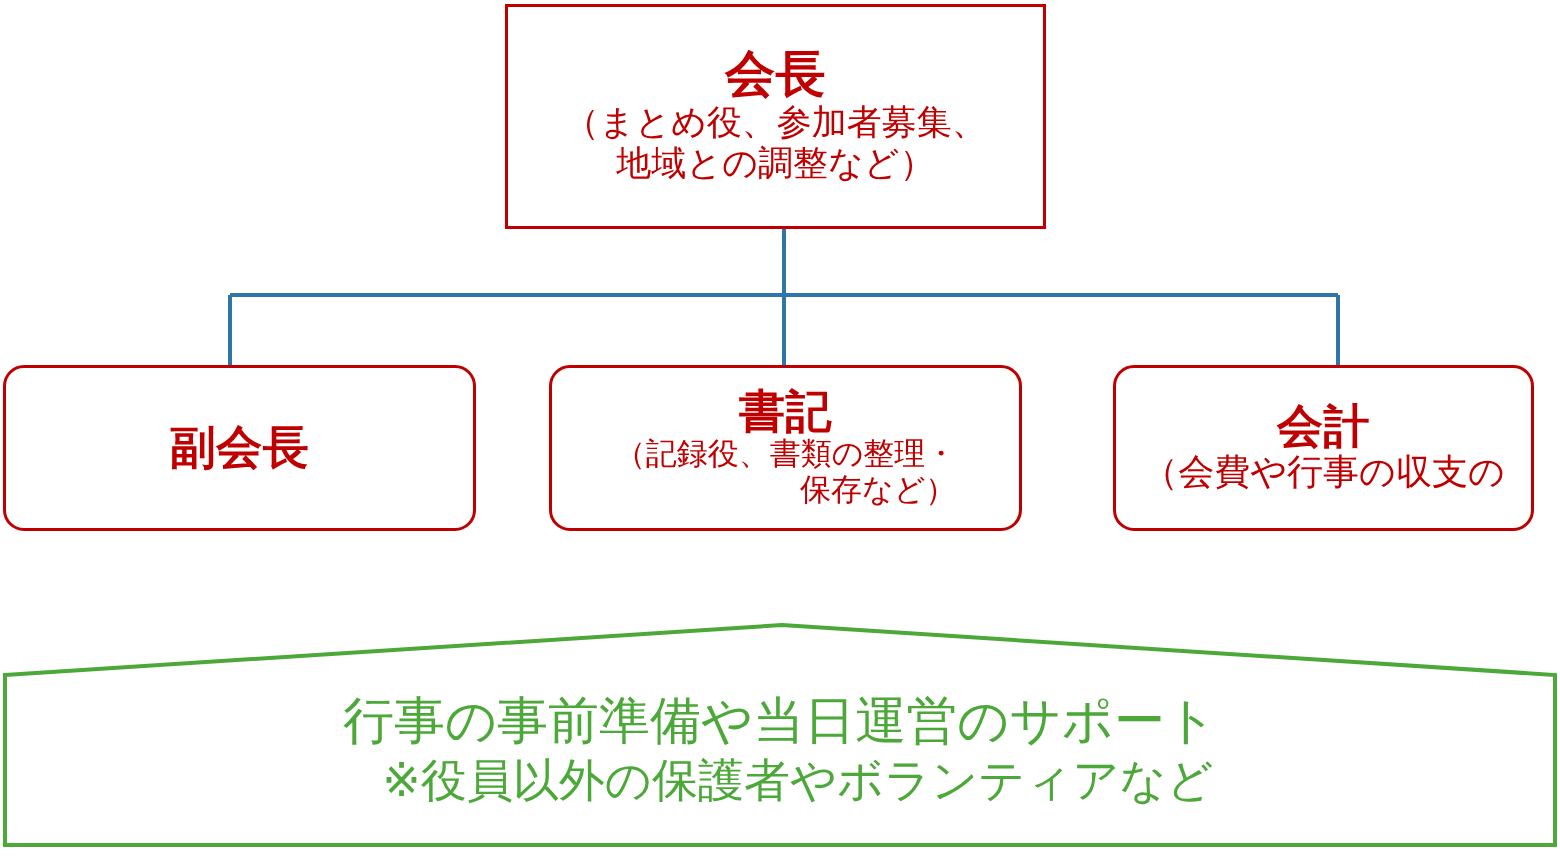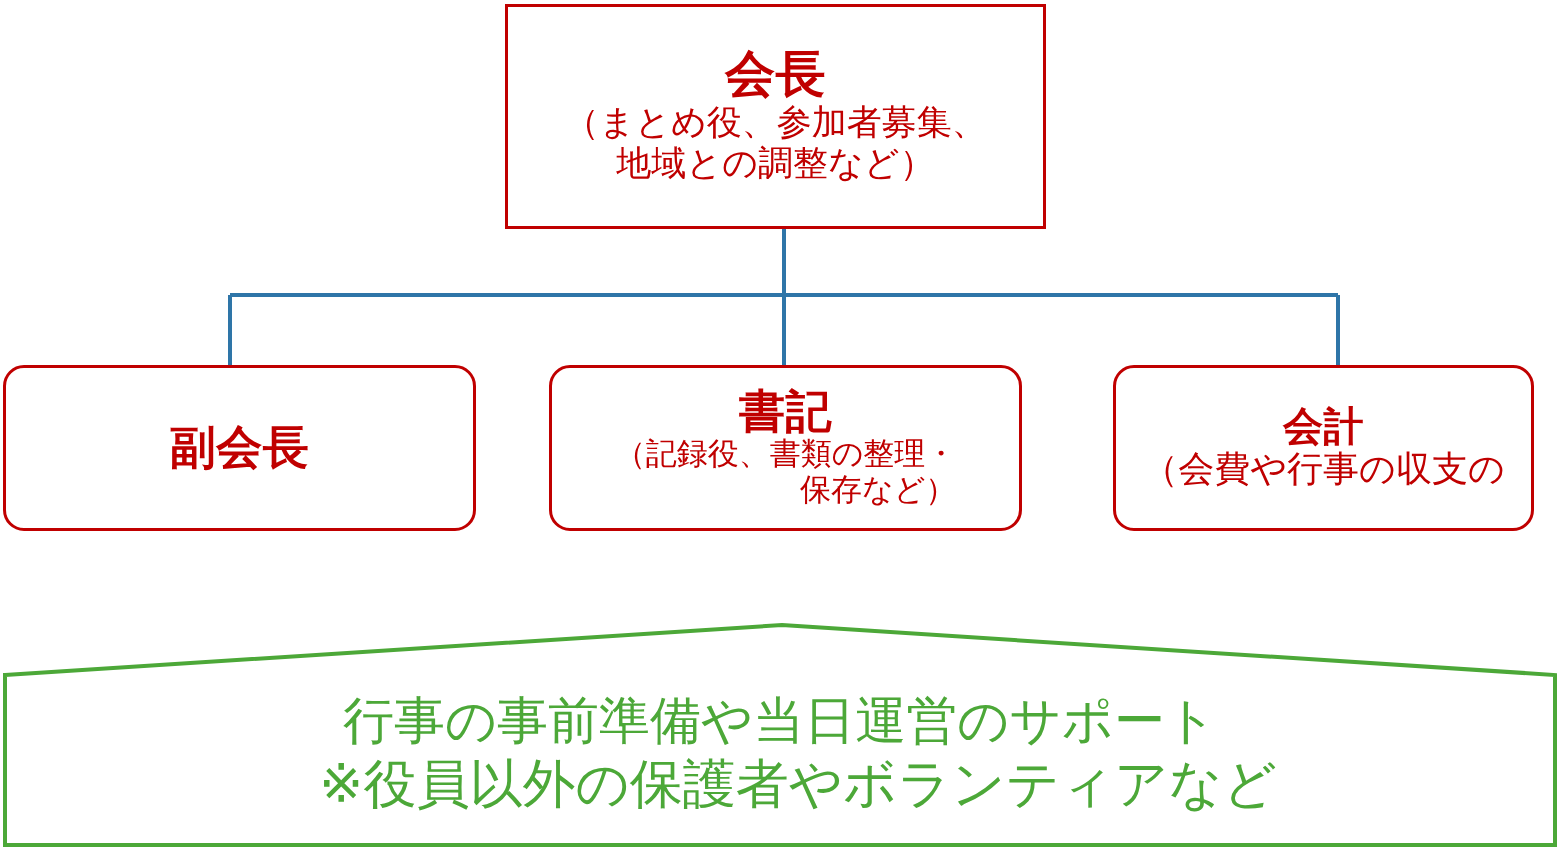--- a/index.html
+++ b/index.html
@@ -71,21 +71,21 @@
     height: 166px;
     border-radius: 21px;
   }
   #box-vice      { left: 3px;    width: 473px; }
   #box-secretary { left: 549px;  width: 473px; text-align: right; }
   #box-treasurer { left: 1113px; width: 421px; }
 
   .row2 .role-title { font-size: 46px; margin-bottom: 1px; }
   .row2 .role-desc  { font-size: 31px; }
 
-  #box-treasurer .role-title { font-size: 40px; }
+  #box-treasurer .role-title { font-size: 46px; }
   #box-treasurer .role-desc  { font-size: 36px; }
 
   
   #banner-support {
     position: absolute;
     left: 0px;
     top: 618px;
     width: 1240px;
     height: 238px;
   }
@@ -97,21 +97,21 @@
   #banner-text {
     position: absolute;
     left: 0;
     top: 72px;
     width: 1560px;
     text-align: center;
     color: #4CA838;
     line-height: 1.22;
   }
   #banner-text .line1 { font-size: 51px; white-space: nowrap; }
-  #banner-text .line2 { font-size: 53px; white-space: nowrap; padding-left: 36px; }
+  #banner-text .line2 { font-size: 46px; white-space: nowrap; padding-left: 36px; }
 </style>
 </head>
 <body>
 
 <div id="stage">
 
   <svg id="connectors" viewBox="0 0 1560 856" width="1560" height="856">
     <g stroke="#2E75A8" stroke-width="4" fill="none" shape-rendering="crispEdges">
       <line x1="784" y1="229" x2="784" y2="295"></line>
       <line x1="230" y1="295" x2="1338" y2="295"></line>

